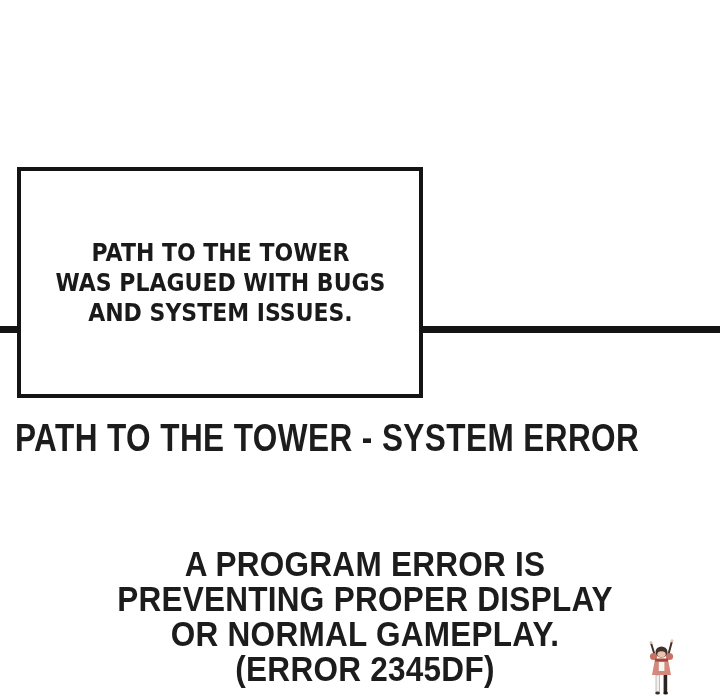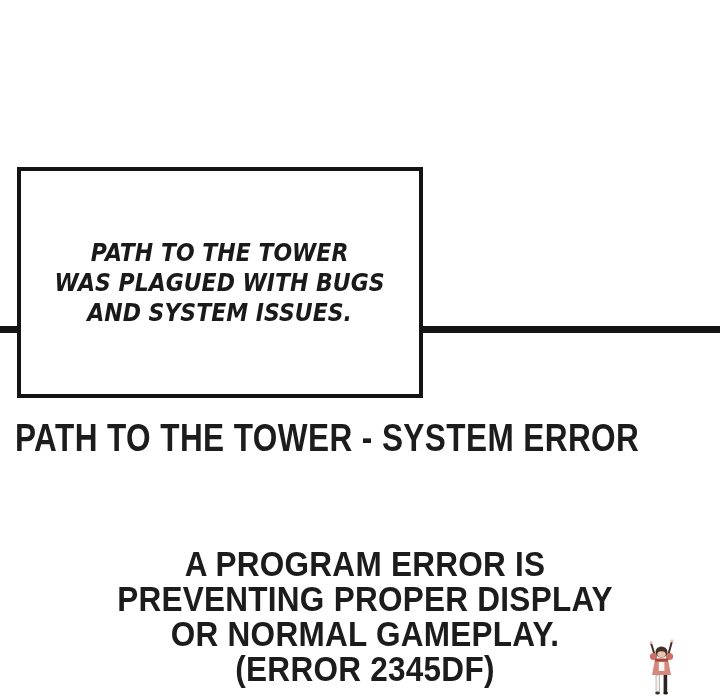--- a/index.html
+++ b/index.html
@@ -28,21 +28,20 @@
     left: 17px;
     top: 167px;
     width: 398px;
     height: 223px;
     background: #ffffff;
     border: 4px solid #141414;
     z-index: 2;
     display: flex;
     align-items: center;
     justify-content: center;
-    font-style: italic;
   }
   .speech-text {
     font-family: "DejaVu Sans", sans-serif;
     font-weight: 700;
     font-size: 25px;
     line-height: 30px;
     text-align: center;
     color: #1a1a1a;
     transform: scaleX(0.88);
     transform-origin: center center;

